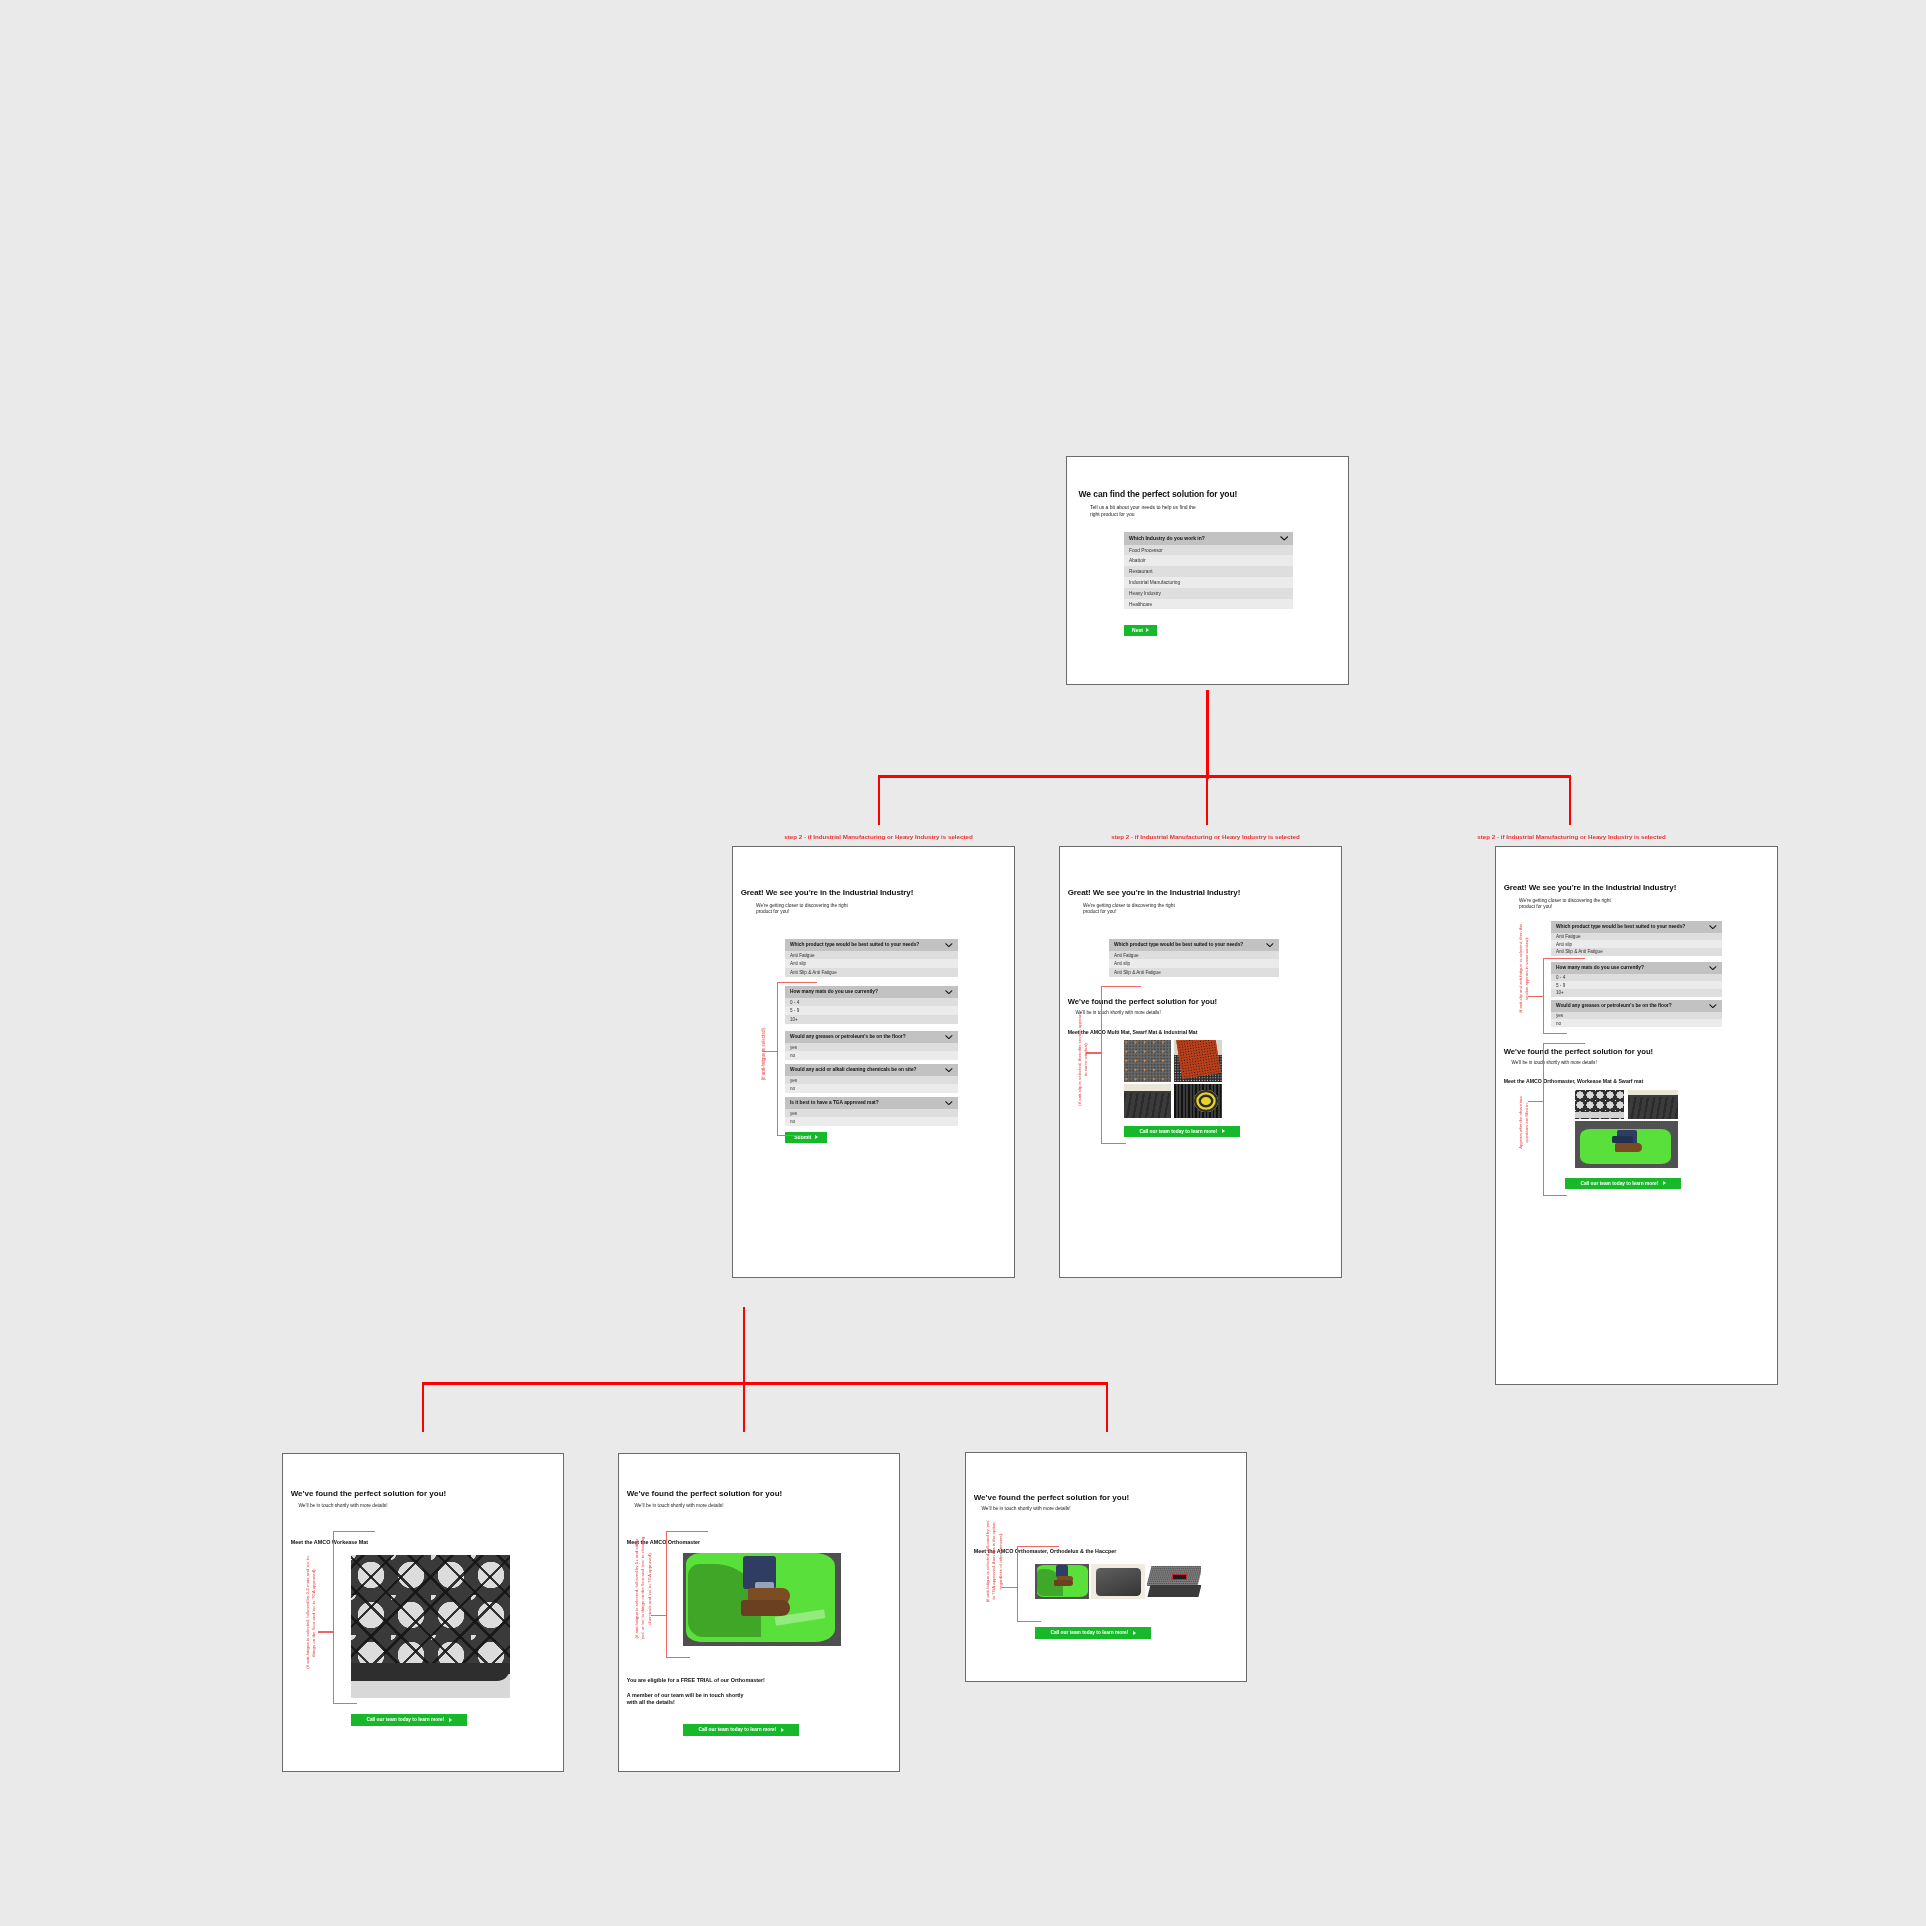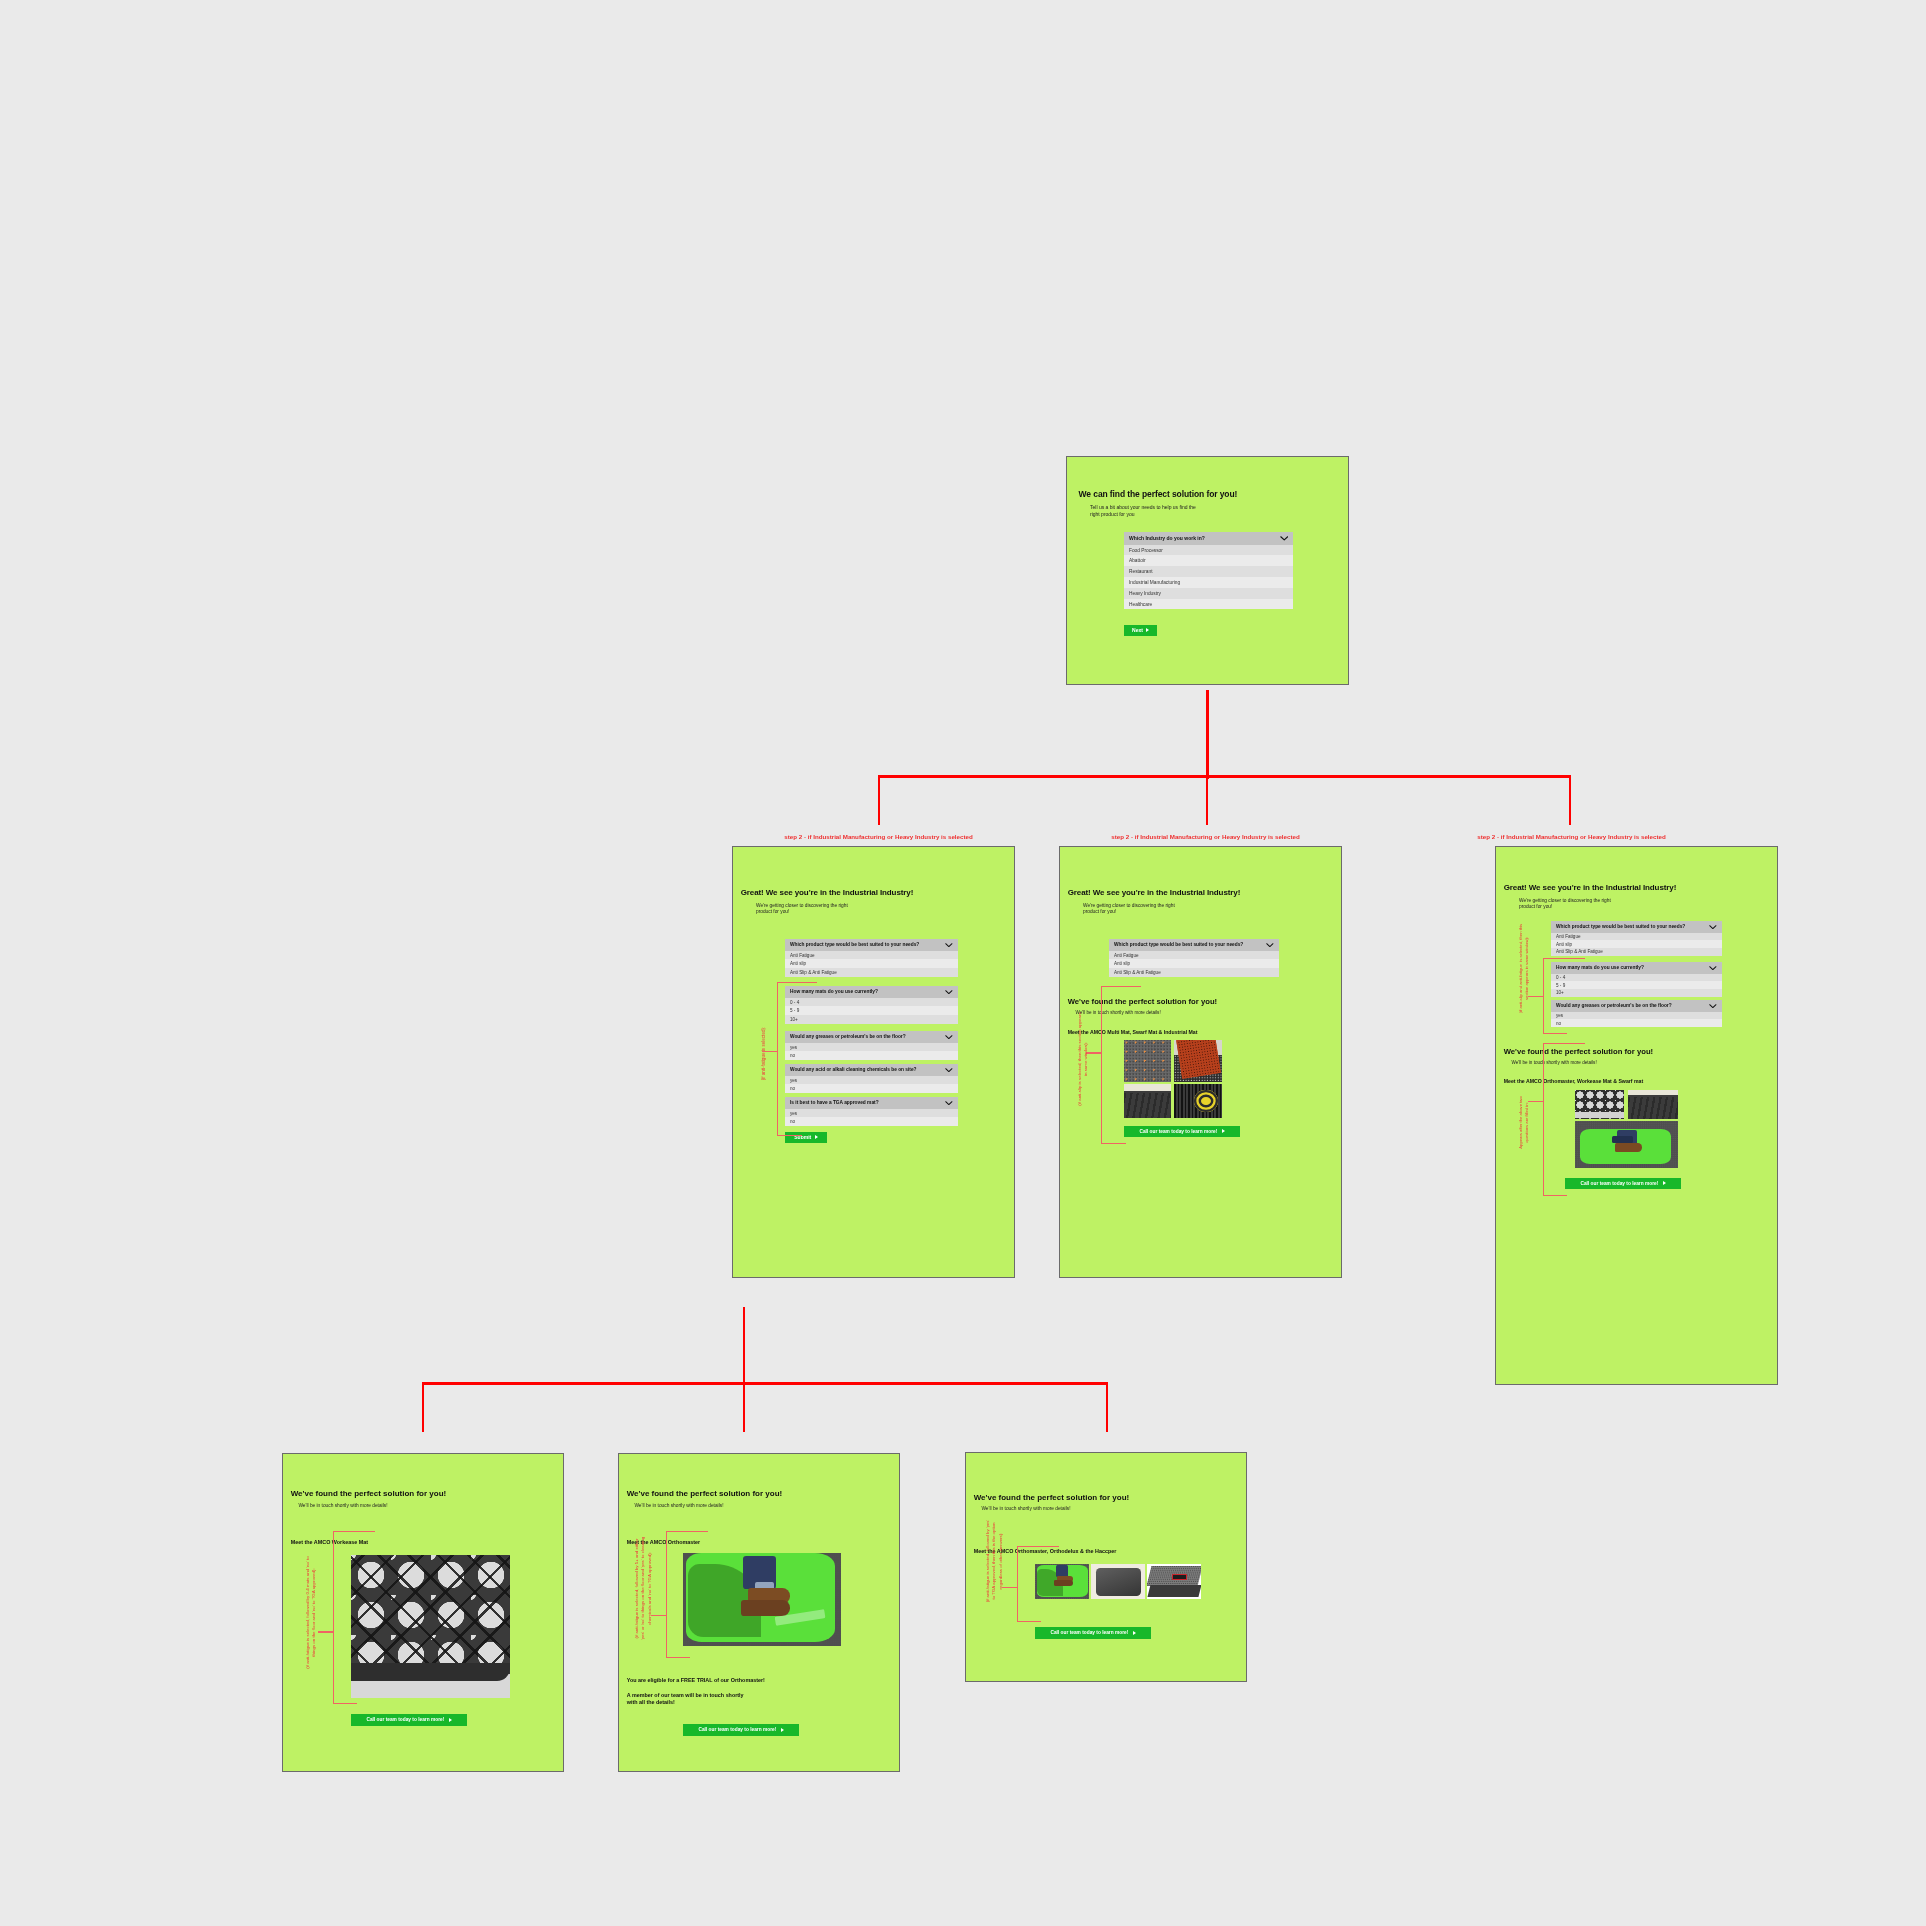--- a/index.html
+++ b/index.html
@@ -8,21 +8,21 @@
     background:#eaeaea;
     font-family:"Liberation Sans", sans-serif;
     position:relative;
     overflow:hidden;
   }
   .canvas{position:absolute;left:0;top:0;width:2172px;height:2207px;}
 
   
   .card{
     position:absolute;
-    background:#bef264;
+    background:#ffffff;
     border:1.2px solid #6b6b6b;
     box-sizing:border-box;
   }
 
   
   .h1{
     font-weight:bold;
     color:#111111;
     letter-spacing:-0.1px;
     line-height:1.1;

